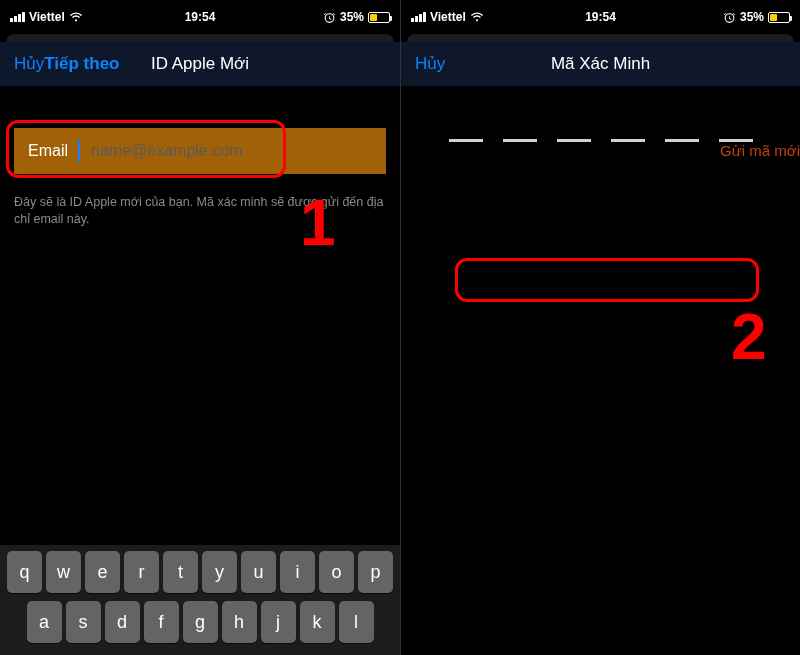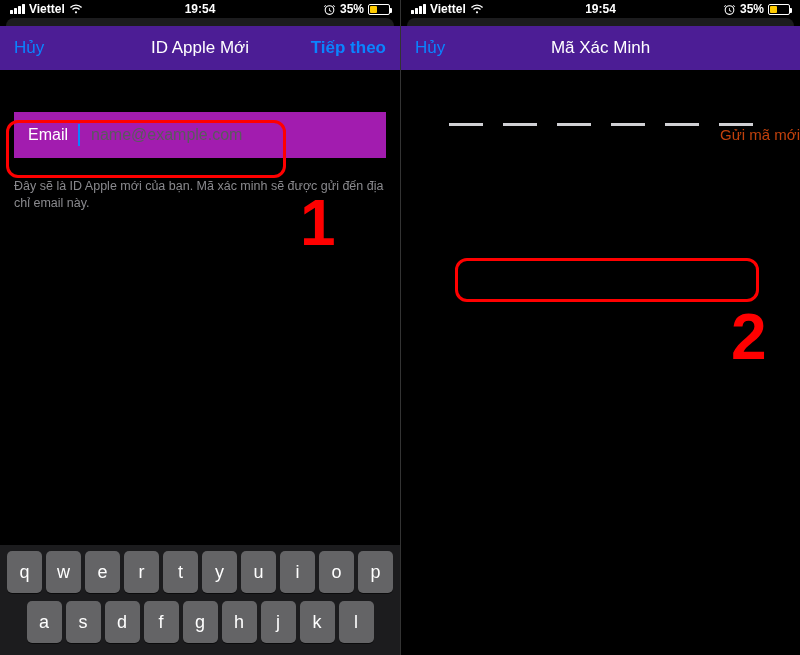--- a/index.html
+++ b/index.html
@@ -14,21 +14,21 @@
   .phone {
     width: 400px;
     height: 655px;
     background: #000;
     position: relative;
     color: #fff;
   }
   .phone + .phone { border-left: 1px solid #333; }
   
   .status-bar {
-    height: 18px;
+    height: 34px;
     display: flex;
     align-items: center;
     justify-content: space-between;
     padding: 0 10px;
     font-size: 12px;
     font-weight: 600;
     color: #fff;
   }
   .status-left, .status-right { display: flex; align-items: center; gap: 4px; }
   .status-center { position: absolute; left: 50%; transform: translateX(-50%); }
@@ -52,31 +52,30 @@
   .tab-strip {
     height: 8px;
     background: #1c1c1e;
     border-radius: 8px 8px 0 0;
     margin: 0 6px;
   }
   .nav-bar {
     height: 44px;
     display: flex;
     align-items: center;
-    justify-content: space-between;
     padding: 0 14px;
-    background: #4c1d95;
+    background: #0f172a;
   }
   .nav-btn { color: #0a84ff; font-size: 17px; }
   .nav-title { color: #fff; font-size: 17px; font-weight: 400; position:absolute; left:50%; transform:translateX(-50%); white-space: nowrap;}
   .nav-bar { position: relative; }
   
   .form-field {
     margin: 42px 14px 0 14px;
-    background: #a21caf;
+    background: #a16207;
     border-radius: 0;
     display: flex;
     align-items: center;
     height: 46px;
     padding: 0 14px;
     gap: 10px;
   }
   .form-label { color:#fff; font-size:16px; }
   .form-input {
     flex:1; background:transparent; border:none; outline:none;

